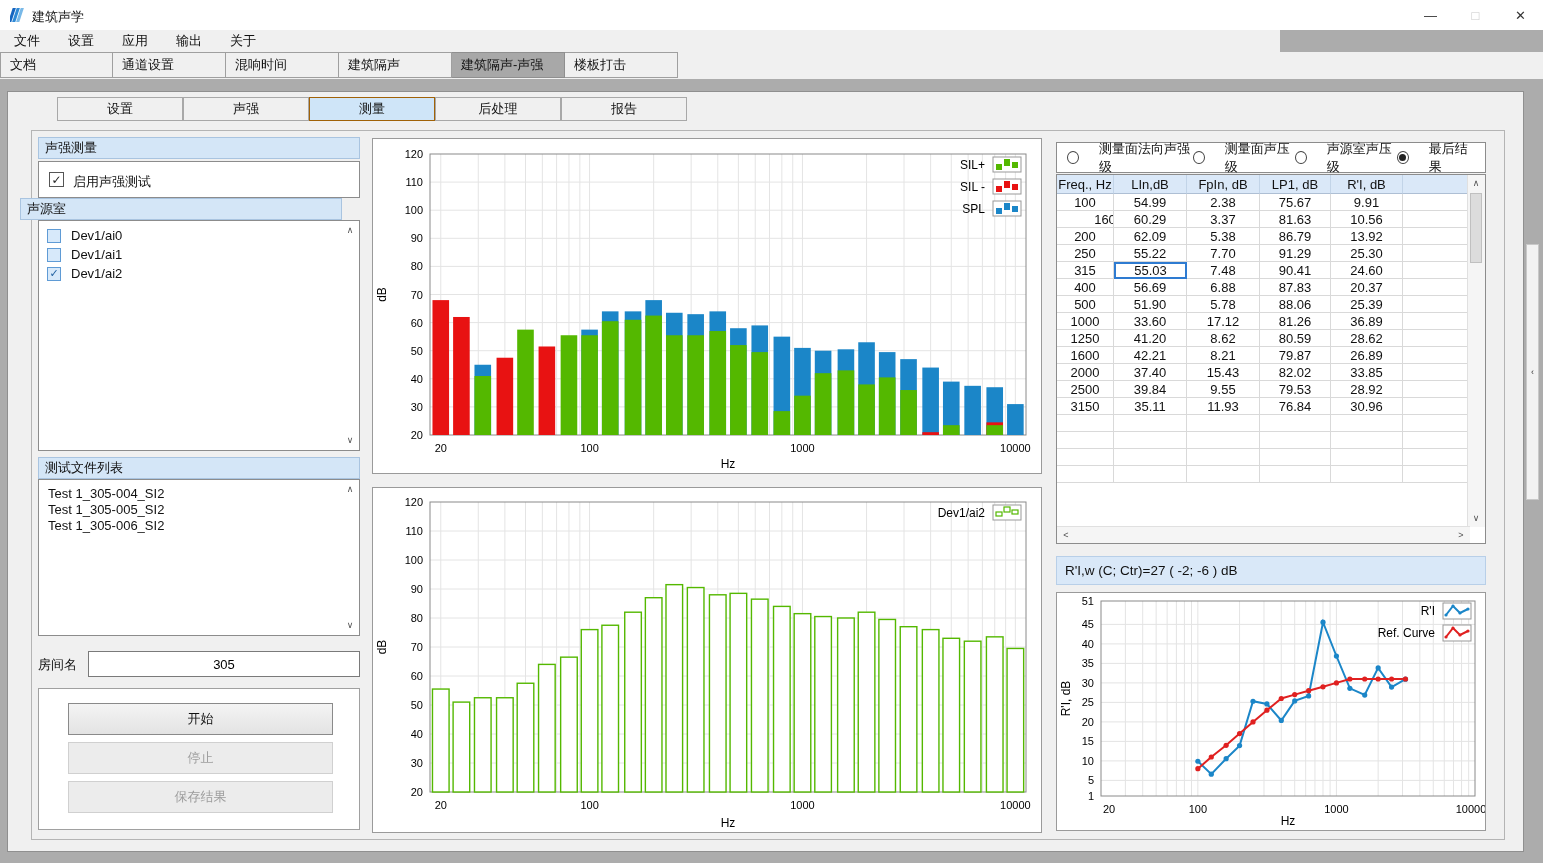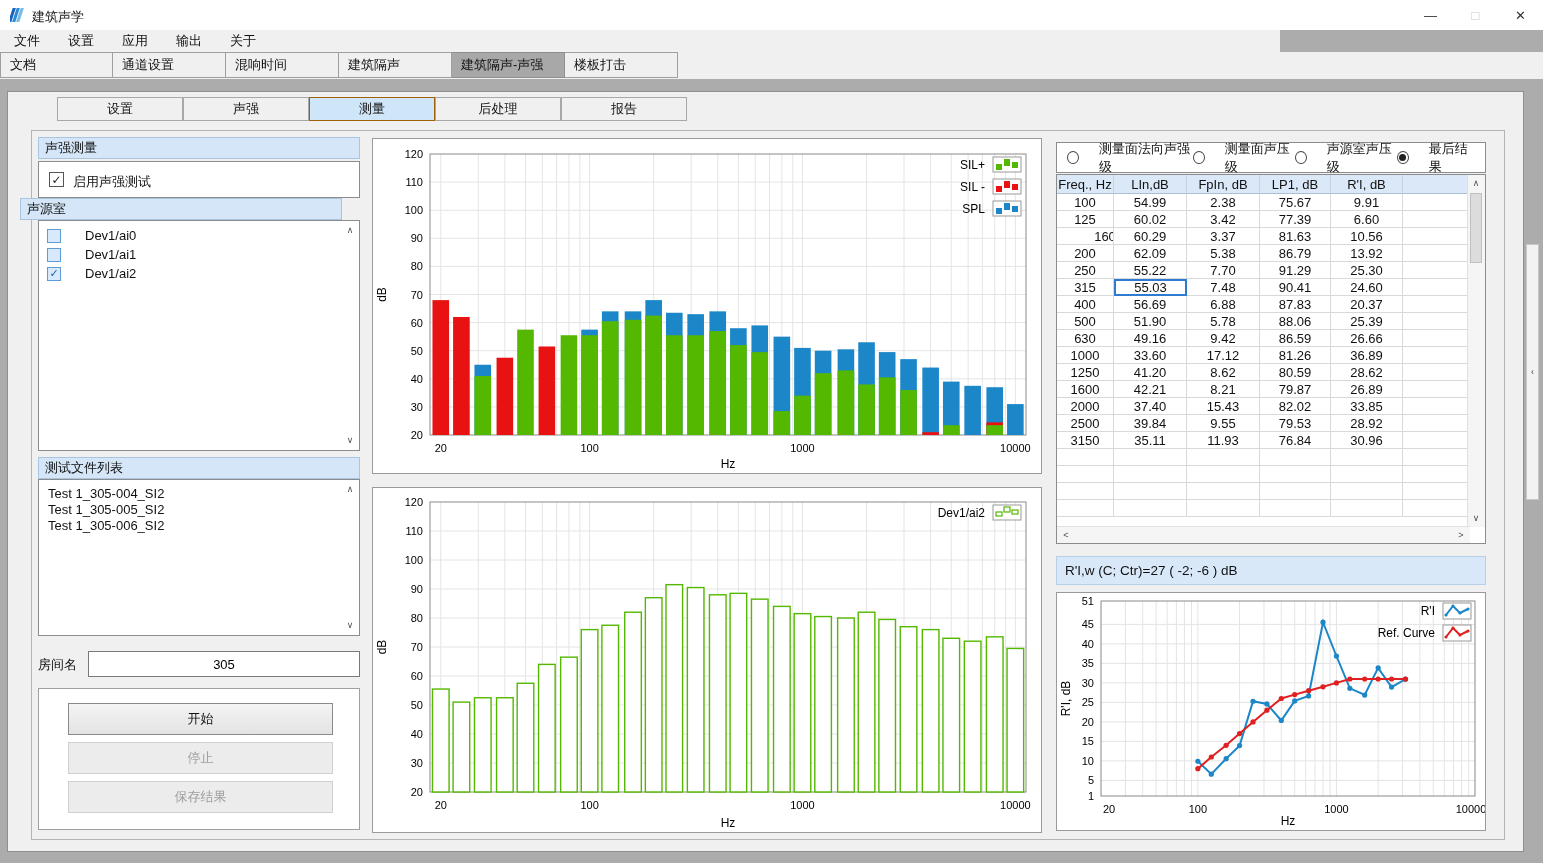--- a/index.html
+++ b/index.html
@@ -32,21 +32,21 @@
   .subtab.sel{background:#cfe5f8;border:1px solid #a16207;}
   
   .sechead{background:#d4e6f7;border:1px solid #a9c4e0;box-sizing:border-box;display:flex;align-items:center;
            padding-left:6px;font-size:13px;}
   .whitebox{background:#ffffff;border:1px solid #8c8c8c;box-sizing:border-box;}
   
   .cb{width:15px;height:15px;border:1px solid #555;background:#fff;display:inline-flex;align-items:center;
       justify-content:center;font-size:12px;color:#222;box-sizing:border-box;}
   .cbs{width:14px;height:14px;border:1px solid #5f9bd5;background:#d7e9fa;display:inline-flex;align-items:center;
        justify-content:center;font-size:11px;color:#1f5fa0;box-sizing:border-box;}
-  .listitem{display:flex;align-items:center;gap:24px;height:19px;padding-left:8px;font-size:13px;}
+  .listitem{display:flex;align-items:center;gap:10px;height:19px;padding-left:8px;font-size:13px;}
   .fileitem{height:16px;padding-left:9px;font-size:13px;display:flex;align-items:center;}
   
   .sarrow{position:absolute;color:#505050;font-size:9px;line-height:9px;width:14px;text-align:center;}
   .vtrack{position:absolute;background:#f5f5f5;border-left:1px solid #e0e0e0;}
   .thumb{position:absolute;background:#dcdcdc;border:1px solid #c0c0c0;box-sizing:border-box;}
   
   .btn{background:linear-gradient(#f4f4f4,#e3e3e3);border:1px solid #8a8a8a;box-sizing:border-box;
        display:flex;align-items:center;justify-content:center;font-size:13px;}
   .btn.disabled{background:#ececec;border:1px solid #d0d0d0;color:#9d9d9d;}
   
@@ -411,28 +411,20 @@
   <div id="tbody" style="position:absolute;left:0;top:19px;width:413px;height:333px;overflow:hidden;">
       <div class="trow">
         <div class="tc" style="width: 57px;">100</div>
         <div class="tc" style="width: 73px;">54.99</div>
         <div class="tc" style="width: 73px;">2.38</div>
         <div class="tc" style="width: 71px;">75.67</div>
         <div class="tc" style="width: 72px;">9.91</div>
         <div class="tc" style="width: 67px;"></div>
       </div>
       <div class="trow">
-        <div class="tc" style="width: 57px;">125</div>
-        <div class="tc" style="width: 73px;">60.02</div>
-        <div class="tc" style="width: 73px;">3.42</div>
-        <div class="tc" style="width: 71px;">77.39</div>
-        <div class="tc" style="width: 72px;">6.60</div>
-        <div class="tc" style="width: 67px;"></div>
-      </div>
-      <div class="trow">
         <div class="tc" style="width: 57px; padding-left: 40px;">160</div>
         <div class="tc" style="width: 73px;">60.29</div>
         <div class="tc" style="width: 73px;">3.37</div>
         <div class="tc" style="width: 71px;">81.63</div>
         <div class="tc" style="width: 72px;">10.56</div>
         <div class="tc" style="width: 67px;"></div>
       </div>
       <div class="trow">
         <div class="tc" style="width: 57px;">200</div>
         <div class="tc" style="width: 73px;">62.09</div>
@@ -464,28 +456,20 @@
         <div class="tc" style="width: 71px;">87.83</div>
         <div class="tc" style="width: 72px;">20.37</div>
         <div class="tc" style="width: 67px;"></div>
       </div>
       <div class="trow">
         <div class="tc" style="width: 57px;">500</div>
         <div class="tc" style="width: 73px;">51.90</div>
         <div class="tc" style="width: 73px;">5.78</div>
         <div class="tc" style="width: 71px;">88.06</div>
         <div class="tc" style="width: 72px;">25.39</div>
-        <div class="tc" style="width: 67px;"></div>
-      </div>
-      <div class="trow">
-        <div class="tc" style="width: 57px;">630</div>
-        <div class="tc" style="width: 73px;">49.16</div>
-        <div class="tc" style="width: 73px;">9.42</div>
-        <div class="tc" style="width: 71px;">86.59</div>
-        <div class="tc" style="width: 72px;">26.66</div>
         <div class="tc" style="width: 67px;"></div>
       </div>
       <div class="trow">
         <div class="tc" style="width: 57px;">1000</div>
         <div class="tc" style="width: 73px;">33.60</div>
         <div class="tc" style="width: 73px;">17.12</div>
         <div class="tc" style="width: 71px;">81.26</div>
         <div class="tc" style="width: 72px;">36.89</div>
         <div class="tc" style="width: 67px;"></div>
       </div>

